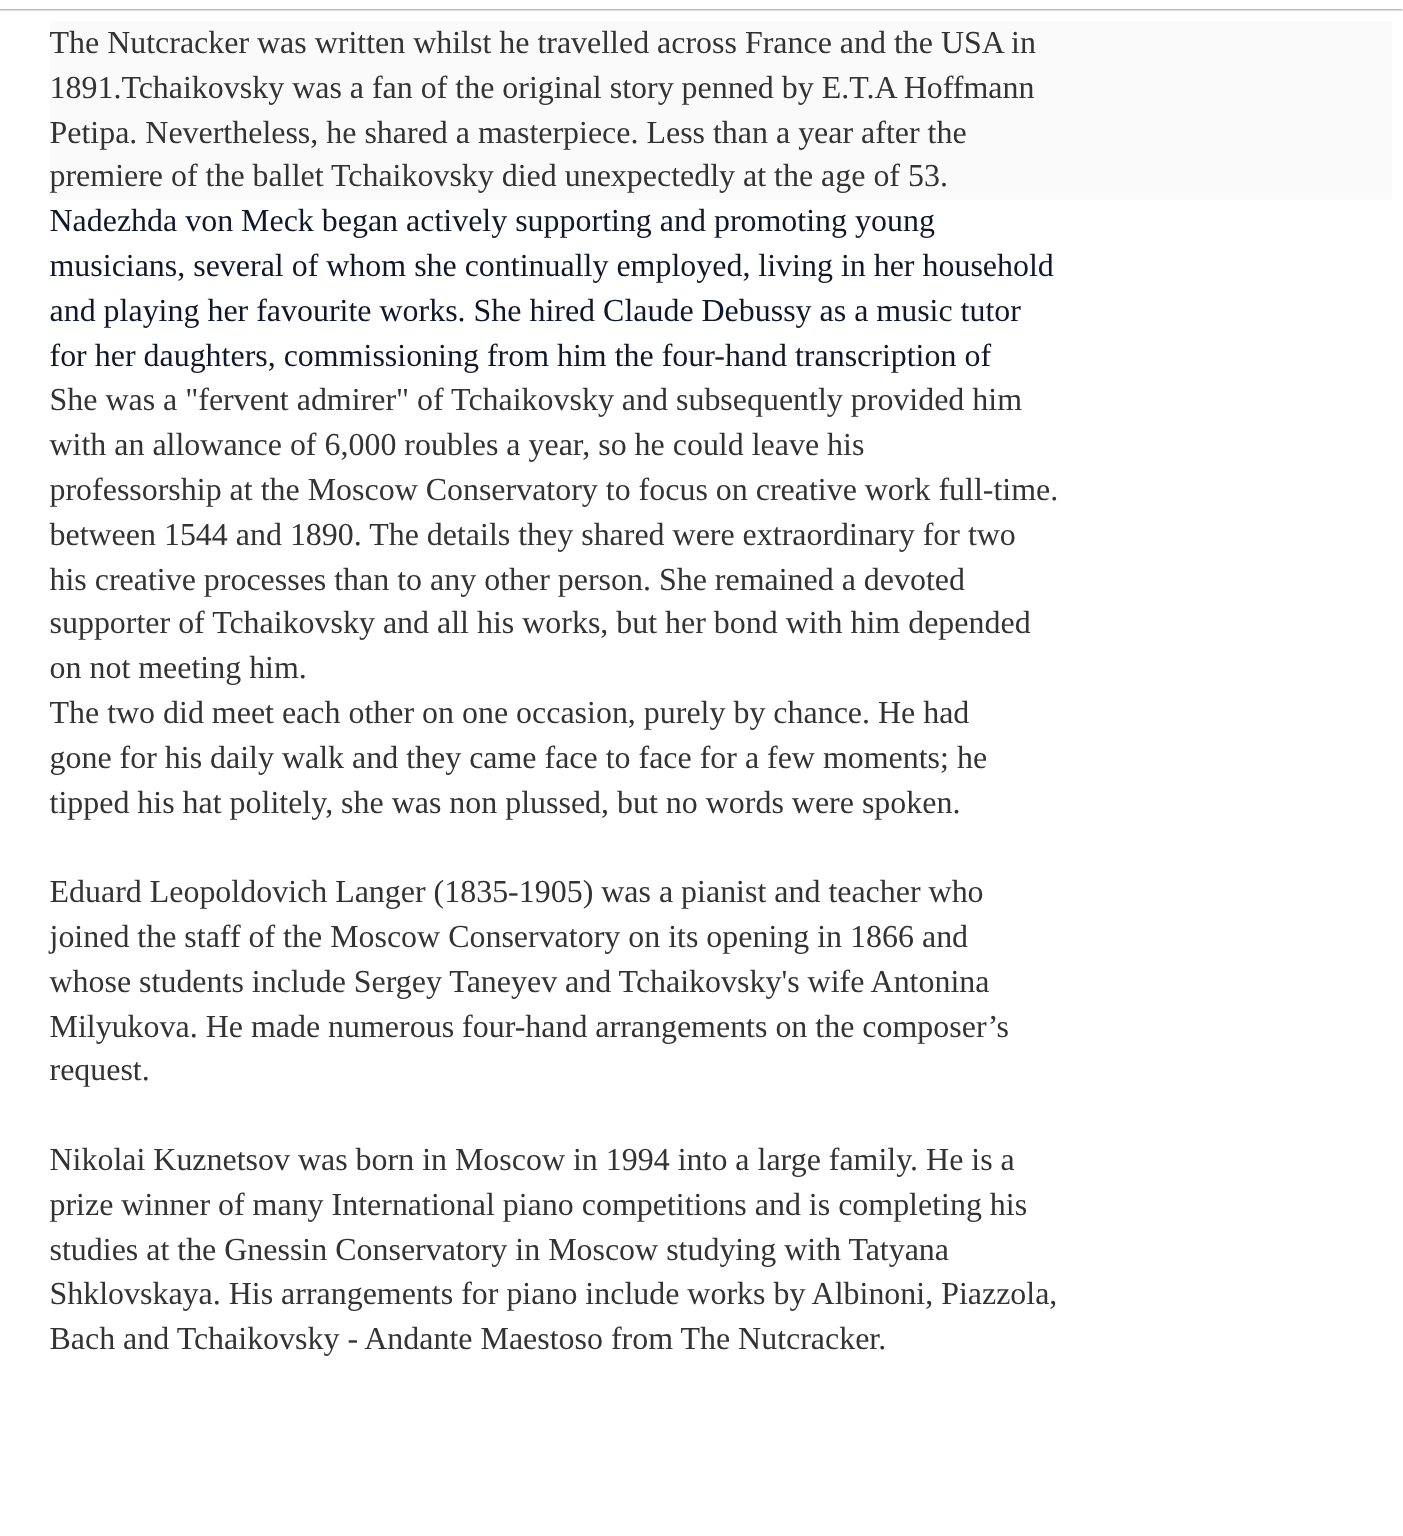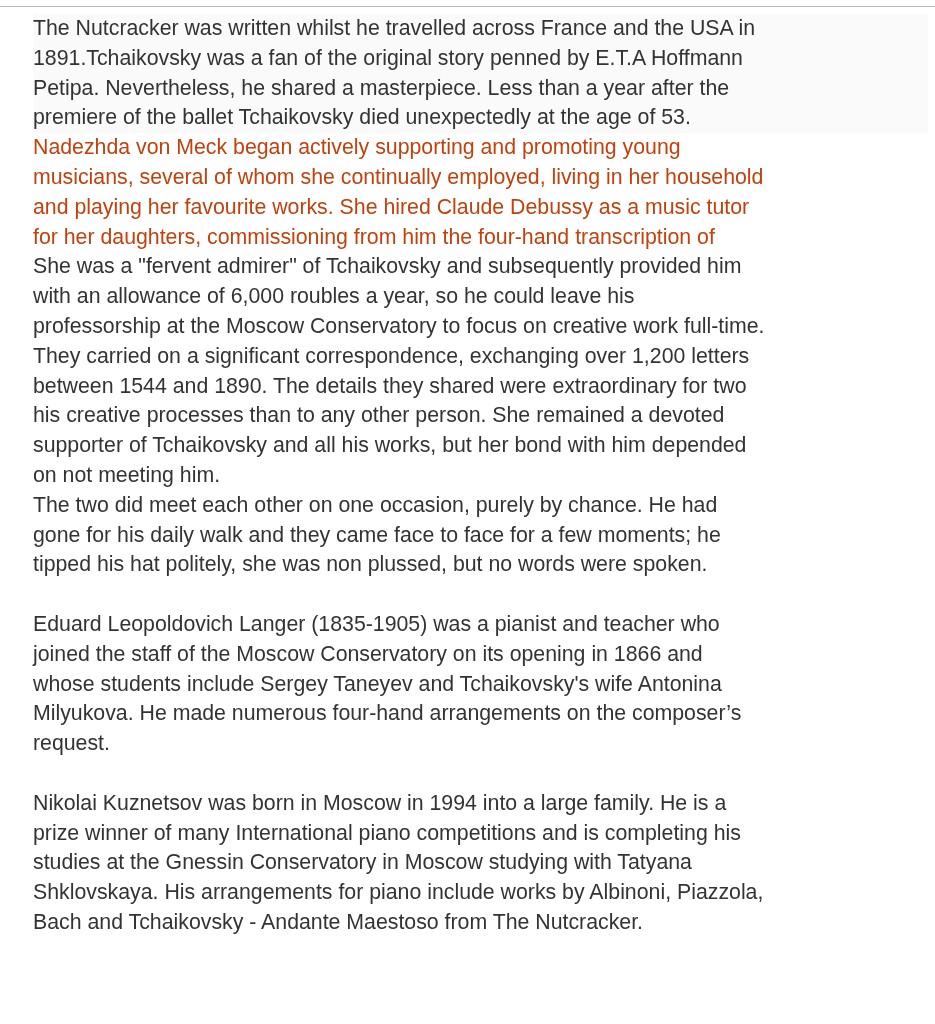--- a/index.html
+++ b/index.html
@@ -1,22 +1,22 @@
 <!DOCTYPE html>
 <html><head>
 <meta charset="utf-8">
 <style>
   html, body { margin: 0; padding: 0; background: #ffffff; }
   body { width: 935px; height: 1024px; overflow: hidden; position: relative; }
   .top-rule { position: absolute; left: 0; top: 6px; width: 935px; height: 1px; background: #bdbdbd; }
   .doc { position: absolute; left: 33px; top: 14px; width: 895px;
          font-family: "Liberation Sans", sans-serif; font-size: 21.3px; line-height: 29.8px; color: #333333; }
   .para { margin: 0; padding: 0; }
-  .para .line { display: block; white-space: nowrap; }
-  .dark { color: #c2410c; }
+  .para .line { display: block; white-space: nowrap; font-family: Liberation Serif, serif; }
+  .dark { color: #0f172a; }
   .tint { background: #fafafa; }
   .gap { display: block; height: 29.8px; }
 </style>
 </head>
 <body>
 
 <div class="top-rule"></div>
 
 <div class="doc">
 
@@ -31,21 +31,20 @@
     <span class="line">Nadezhda von Meck began actively supporting and promoting young</span>
     <span class="line">musicians, several of whom she continually employed, living in her household</span>
     <span class="line">and playing her favourite works. She hired Claude Debussy as a music tutor</span>
     <span class="line">for her daughters, commissioning from him the four-hand transcription of</span>
   </div>
 
   <div class="para">
     <span class="line">She was a "fervent admirer" of Tchaikovsky and subsequently provided him</span>
     <span class="line">with an allowance of 6,000 roubles a year, so he could leave his</span>
     <span class="line">professorship at the Moscow Conservatory to focus on creative work full-time.</span>
-    <span class="line">They carried on a significant correspondence, exchanging over 1,200 letters</span>
     <span class="line">between 1544 and 1890. The details they shared were extraordinary for two</span>
     <span class="line">his creative processes than to any other person. She remained a devoted</span>
     <span class="line">supporter of Tchaikovsky and all his works, but her bond with him depended</span>
     <span class="line">on not meeting him.</span>
   </div>
 
   <div class="para">
     <span class="line">The two did meet each other on one occasion, purely by chance. He had</span>
     <span class="line">gone for his daily walk and they came face to face for a few moments; he</span>
     <span class="line">tipped his hat politely, she was non plussed, but no words were spoken.</span>

